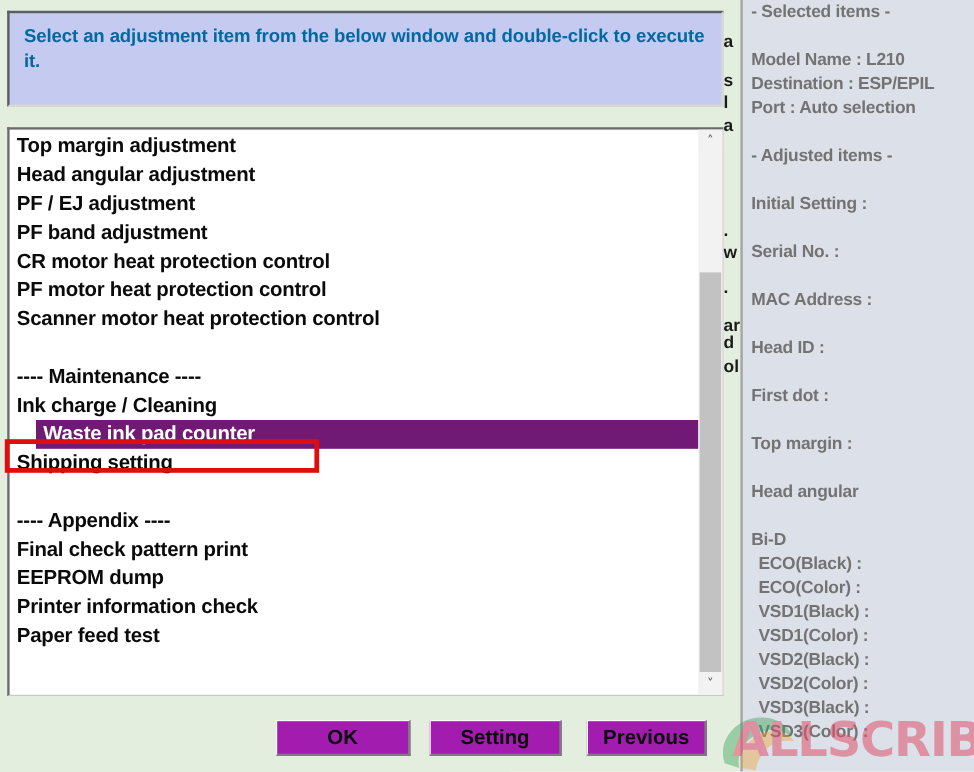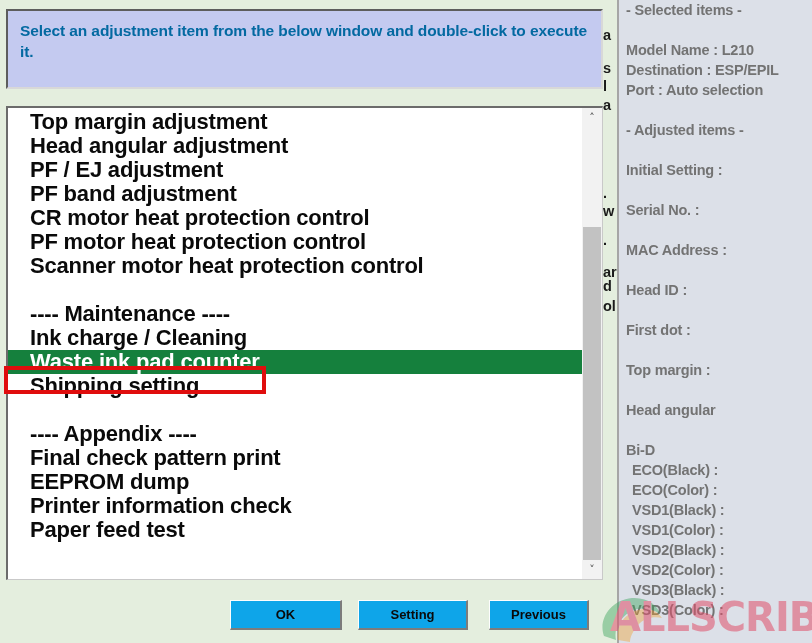--- a/index.html
+++ b/index.html
@@ -62,31 +62,32 @@
     position: absolute;
     left: 0;
     top: 0;
     right: 20px;
     bottom: 0;
     padding-top: 2px;
   }
   .list-item {
     height: 24px;
     line-height: 24px;
-    padding-left: 22px;
-    font-size: 22px;
+    padding-left: 6px;
+    font-size: 17px;
     font-weight: bold;
     color: #0a0a0a;
     white-space: nowrap;
     letter-spacing: -0.2px;
   }
   .list-item.blank { color: transparent; }
   .list-item.selected {
-    background: #15803d;
+    background: #701a75;
     color: #ffffff;
+    margin-left: 22px;
   }
 
   
   #selection-highlight-box {
     position: absolute;
     left: 4px;
     top: 366px;
     width: 262px;
     height: 28px;
     border: 4px solid #e00d0d;
@@ -123,27 +124,27 @@
     width: 18px;
     top: 119px;
     height: 350px;
     background: #c2c2c2;
   }
 
   
   .btn {
     position: absolute;
     height: 30px;
-    background: #0ea5e9;
+    background: #a21caf;
     border-top: 1px solid #fdfdfd;
     border-left: 1px solid #fdfdfd;
     border-right: 2px solid #7c7c7c;
     border-bottom: 2px solid #7c7c7c;
     box-sizing: border-box;
-    font-size: 13px;
+    font-size: 17px;
     font-weight: bold;
     color: #0a0a0a;
     text-align: center;
     line-height: 27px;
     cursor: default;
   }
   #btn-ok { left: 230px; top: 600px; width: 112px; }
   #btn-setting { left: 358px; top: 600px; width: 110px; }
   #btn-previous { left: 489px; top: 600px; width: 100px; }
 

